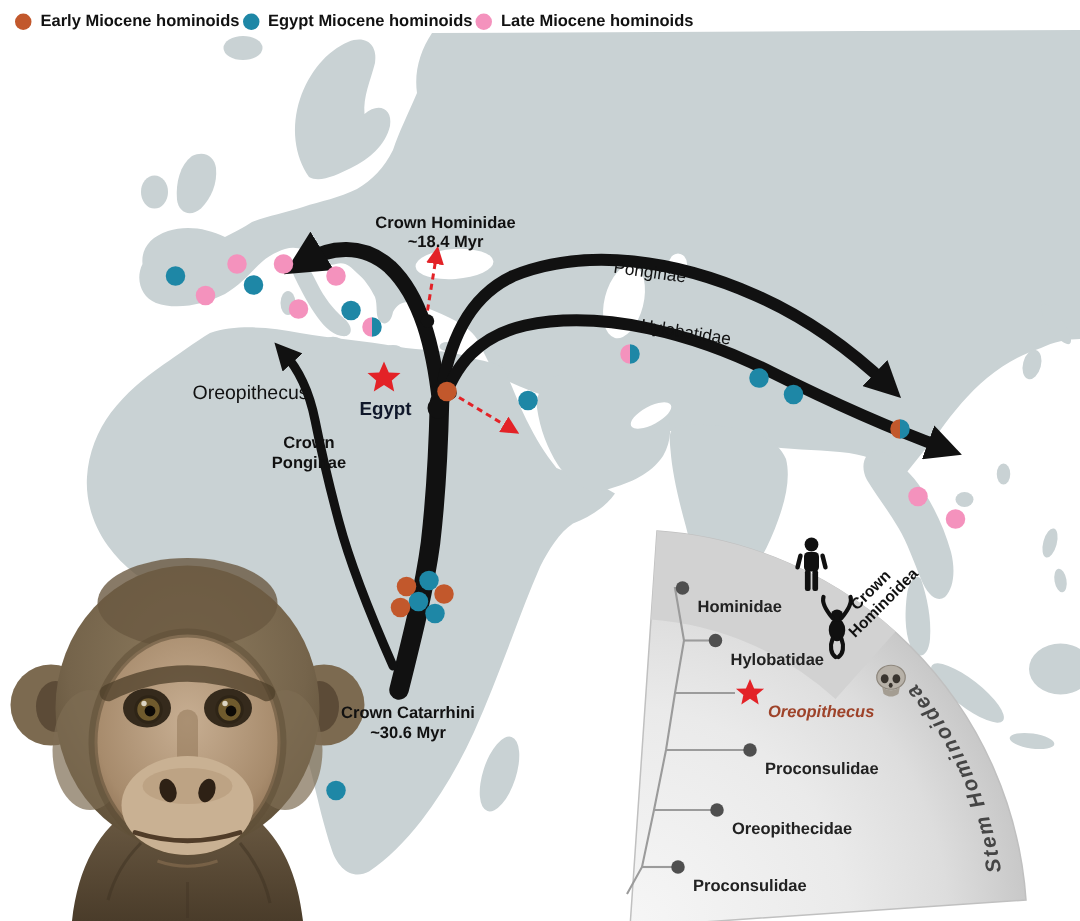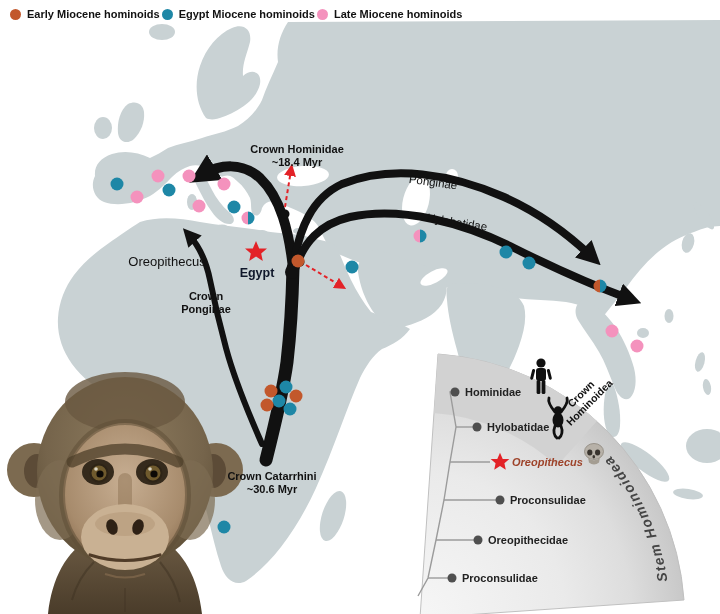--- a/index.html
+++ b/index.html
@@ -10,21 +10,21 @@
        font:700 11px/1.2 "Liberation Sans",sans-serif;color:#111;white-space:nowrap;z-index:30;}
   .lbl.reg{font-weight:400;font-size:11.5px;}
   .lbl.it{font-weight:400;font-size:13px;}
   .lbl.red{color:#0f172a;font-size:12.5px;}
   .legend{position:absolute;left:10px;top:8px;display:flex;flex-direction:row;gap:2px;z-index:40;justify-content:space-between;}
   .legend-row{display:flex;align-items:center;gap:6px;font:700 11px "Liberation Sans",sans-serif;color:#111;}
   .legend-dot{width:11px;height:11px;border-radius:50%;flex:0 0 auto;}
   #site-layer{position:absolute;left:0;top:0;width:720px;height:614px;z-index:12;pointer-events:none;}
   .site-dot{position:absolute;width:13px;height:13px;border-radius:50%;transform:translate(-50%,-50%);}
   .taxon{position:absolute;transform:translateY(-50%);font:700 11px "Liberation Sans",sans-serif;
-         color:#222;white-space:nowrap;z-index:30;}
+         color:#222;white-space:nowrap;z-index:30;margin-top:13px;}
   .taxon.masri{font-style:italic;color:#9e432a;}
   .crown-band{position:absolute;left:585px;top:398px;transform:translate(-50%,-50%) rotate(-45deg);
               font:700 10.5px/1.15 "Liberation Sans",sans-serif;text-align:center;color:#111;z-index:30;}
   .z-map{z-index:5;} .z-monkey{z-index:20;} .z-fan{z-index:15;}
 </style>
 </head>
 <body>
 
 <div id="canvas">
 

